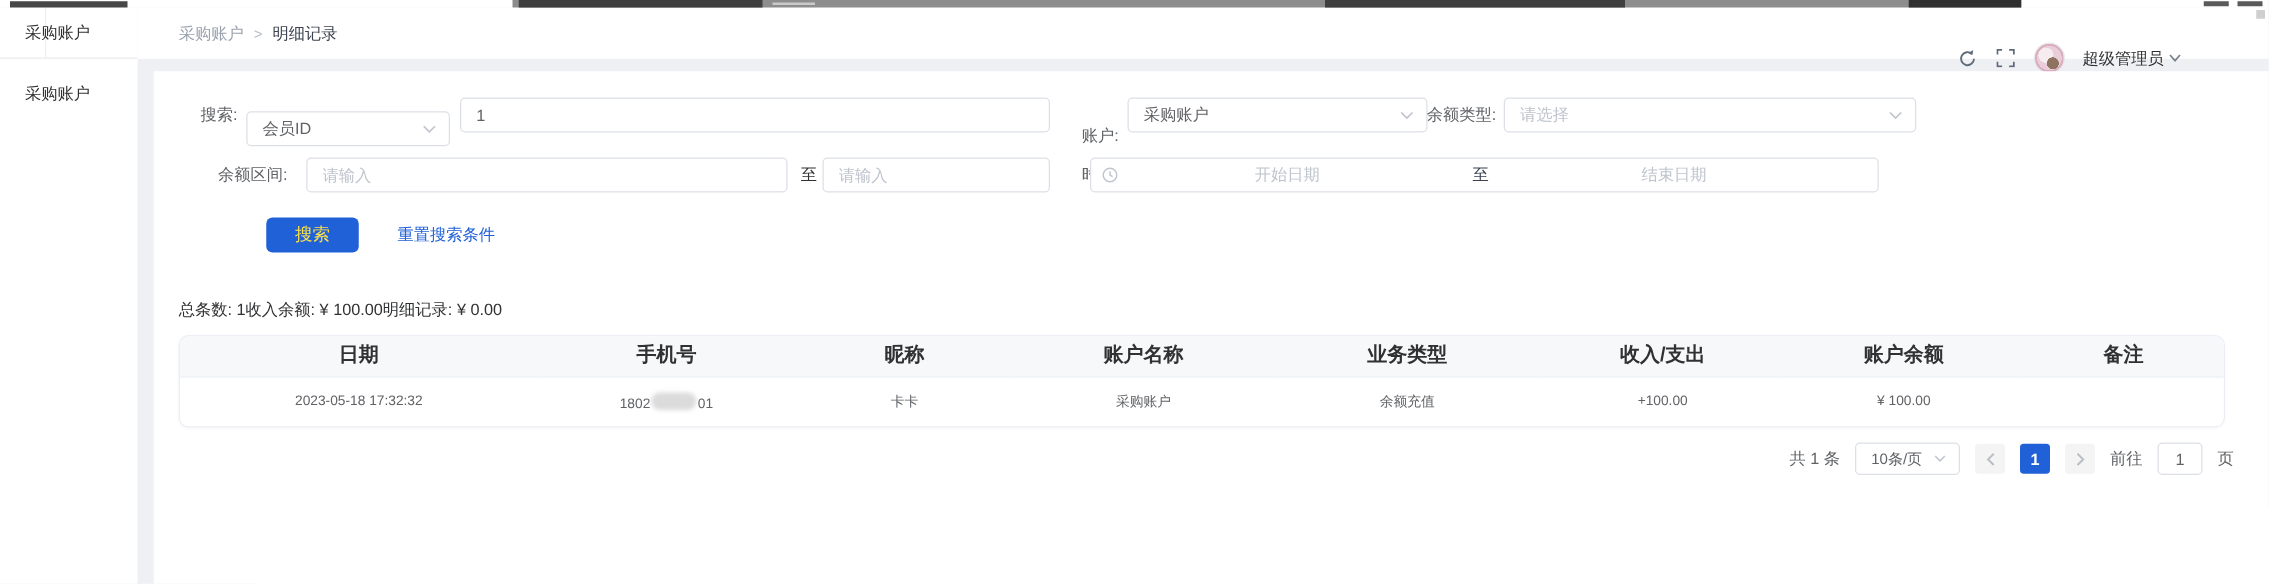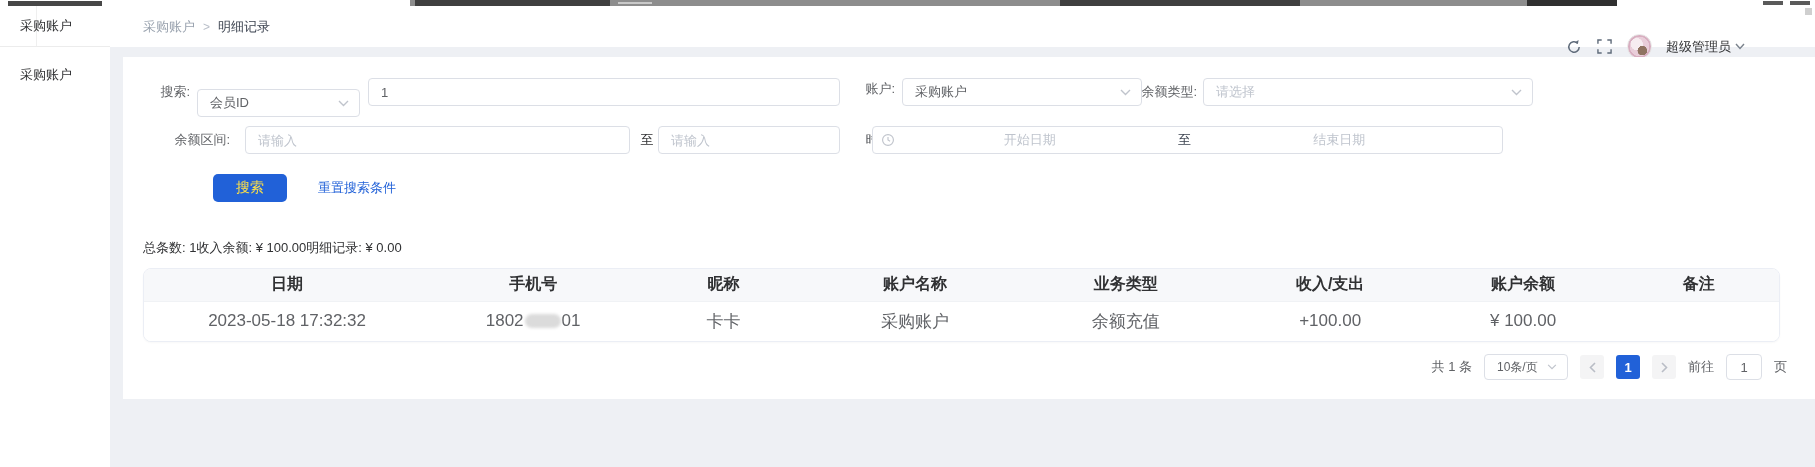--- a/index.html
+++ b/index.html
@@ -43,21 +43,21 @@
   .tool-icon { width:17px; height:17px; display:flex; align-items:center; justify-content:center; cursor:pointer; }
   .avatar { width:25px; height:25px; border-radius:50%; cursor:pointer;
     background:
       radial-gradient(circle at 62% 68%, #8f7361 0 22%, transparent 23%),
       radial-gradient(circle at 38% 40%, #f6ecf0 0 30%, transparent 31%),
       radial-gradient(circle at 50% 50%, #e9cdd9 0 60%, #d8aec0 61% 100%);
     border:1px solid #e8e8e8; }
   .user-name { color:#303133; display:flex; align-items:center; gap:4px; cursor:pointer; }
 
   
-  .card { position:absolute; left:123px; top:57px; width:1692px; height:342px; background:#ffffff; z-index:2; }
+  .card { position:absolute; left:123px; top:57px; width:1692px; height:410px; background:#ffffff; z-index:2; }
   .form-label { position:absolute; color:#606266; line-height:28px; text-align:right; }
   .box { position:absolute; height:28px; border:1px solid #dcdfe6; border-radius:4px; background:#fff;
     display:flex; align-items:center; }
   .select-box { justify-content:space-between; padding:0 10px 0 12px; cursor:pointer; }
   .select-value { color:#606266; }
   .select-placeholder { color:#bfc4cd; }
   .chev { flex:0 0 auto; }
   input.text-input { position:absolute; height:28px; border:1px solid #dcdfe6; border-radius:4px;
     padding:0 12px; font-size:13px; color:#606266; outline:none; width:100%; height:100%;
     font-family:inherit; }
@@ -74,21 +74,21 @@
   .link-reset { position:absolute; left:195px; top:122px; color:#2161d8; cursor:pointer; }
 
   .summary { position:absolute; left:20px; top:182px; color:#303133; display:flex; }
 
   
   .tbl { position:absolute; left:20px; top:211px; width:1637px; border:1px solid #ebeef5;
     border-radius:8px; overflow:hidden; background:#fff; box-shadow:0 1px 2px rgba(0,0,0,0.03); }
   table { width:100%; border-collapse:collapse; table-layout:fixed; }
   thead th { height:32px; background:#f7f8fa; color:#303133; font-weight:bold; font-size:16px;
     text-align:center; border-bottom:1px solid #f0f2f5; }
-  tbody td { height:40px; color:#606266; font-size:17px; text-align:center; background:#fff; }
+  tbody td { height:40px; color:#606266; font-size:11px; text-align:center; background:#fff; }
   .blur-patch { display:inline-block; width:36px; height:14px; margin:0 1px -2px 1px;
     background:#dbdbdb; border-radius:7px; filter:blur(1.5px); }
 
   
   .pagination { position:absolute; top:297px; right:28px; display:flex; align-items:center;
     gap:12px; color:#606266; }
   .page-size { position:static; width:84px; height:26px; }
   .pg-btn { width:24px; height:24px; border-radius:3px; background:#f4f4f5; display:flex;
     align-items:center; justify-content:center; cursor:pointer; }
   .pg-cur { width:24px; height:24px; border-radius:3px; background:#2161d8; color:#fff;
@@ -153,21 +153,21 @@
   <div class="form-label" style="left:20px; width:47px; top:21px;">搜索:</div>
   <div class="box select-box" style="left:74px; top:32px; width:163px;">
     <span class="select-value">会员ID</span>
     <svg class="chev" width="11" height="7" viewBox="0 0 11 7">
         <path d="M1 1 L5.5 5.5 L10 1" fill="none" stroke="#c0c4cc" stroke-width="1.4"></path>
       </svg>
   </div>
   <div class="input-wrap" style="left:245px; top:21px; width:472px;">
     <input class="text-input" readonly="" value="1" style="">
   </div>
-  <div class="form-label" style="left:732px; width:40px; top:18px;">账户:</div>
+  <div class="form-label" style="left:732px; width:40px; top:38px;">账户:</div>
   <div class="box select-box" style="left:779px; top:21px; width:240px;">
     <span class="select-value">采购账户</span>
     <svg class="chev" width="11" height="7" viewBox="0 0 11 7">
         <path d="M1 1 L5.5 5.5 L10 1" fill="none" stroke="#c0c4cc" stroke-width="1.4"></path>
       </svg>
   </div>
   <div class="form-label" style="left:1004px; width:70px; top:21px;">余额类型:</div>
   <div class="box select-box" style="left:1080px; top:21px; width:330px;">
     <span class="select-placeholder">请选择</span>
     <svg class="chev" width="11" height="7" viewBox="0 0 11 7">

